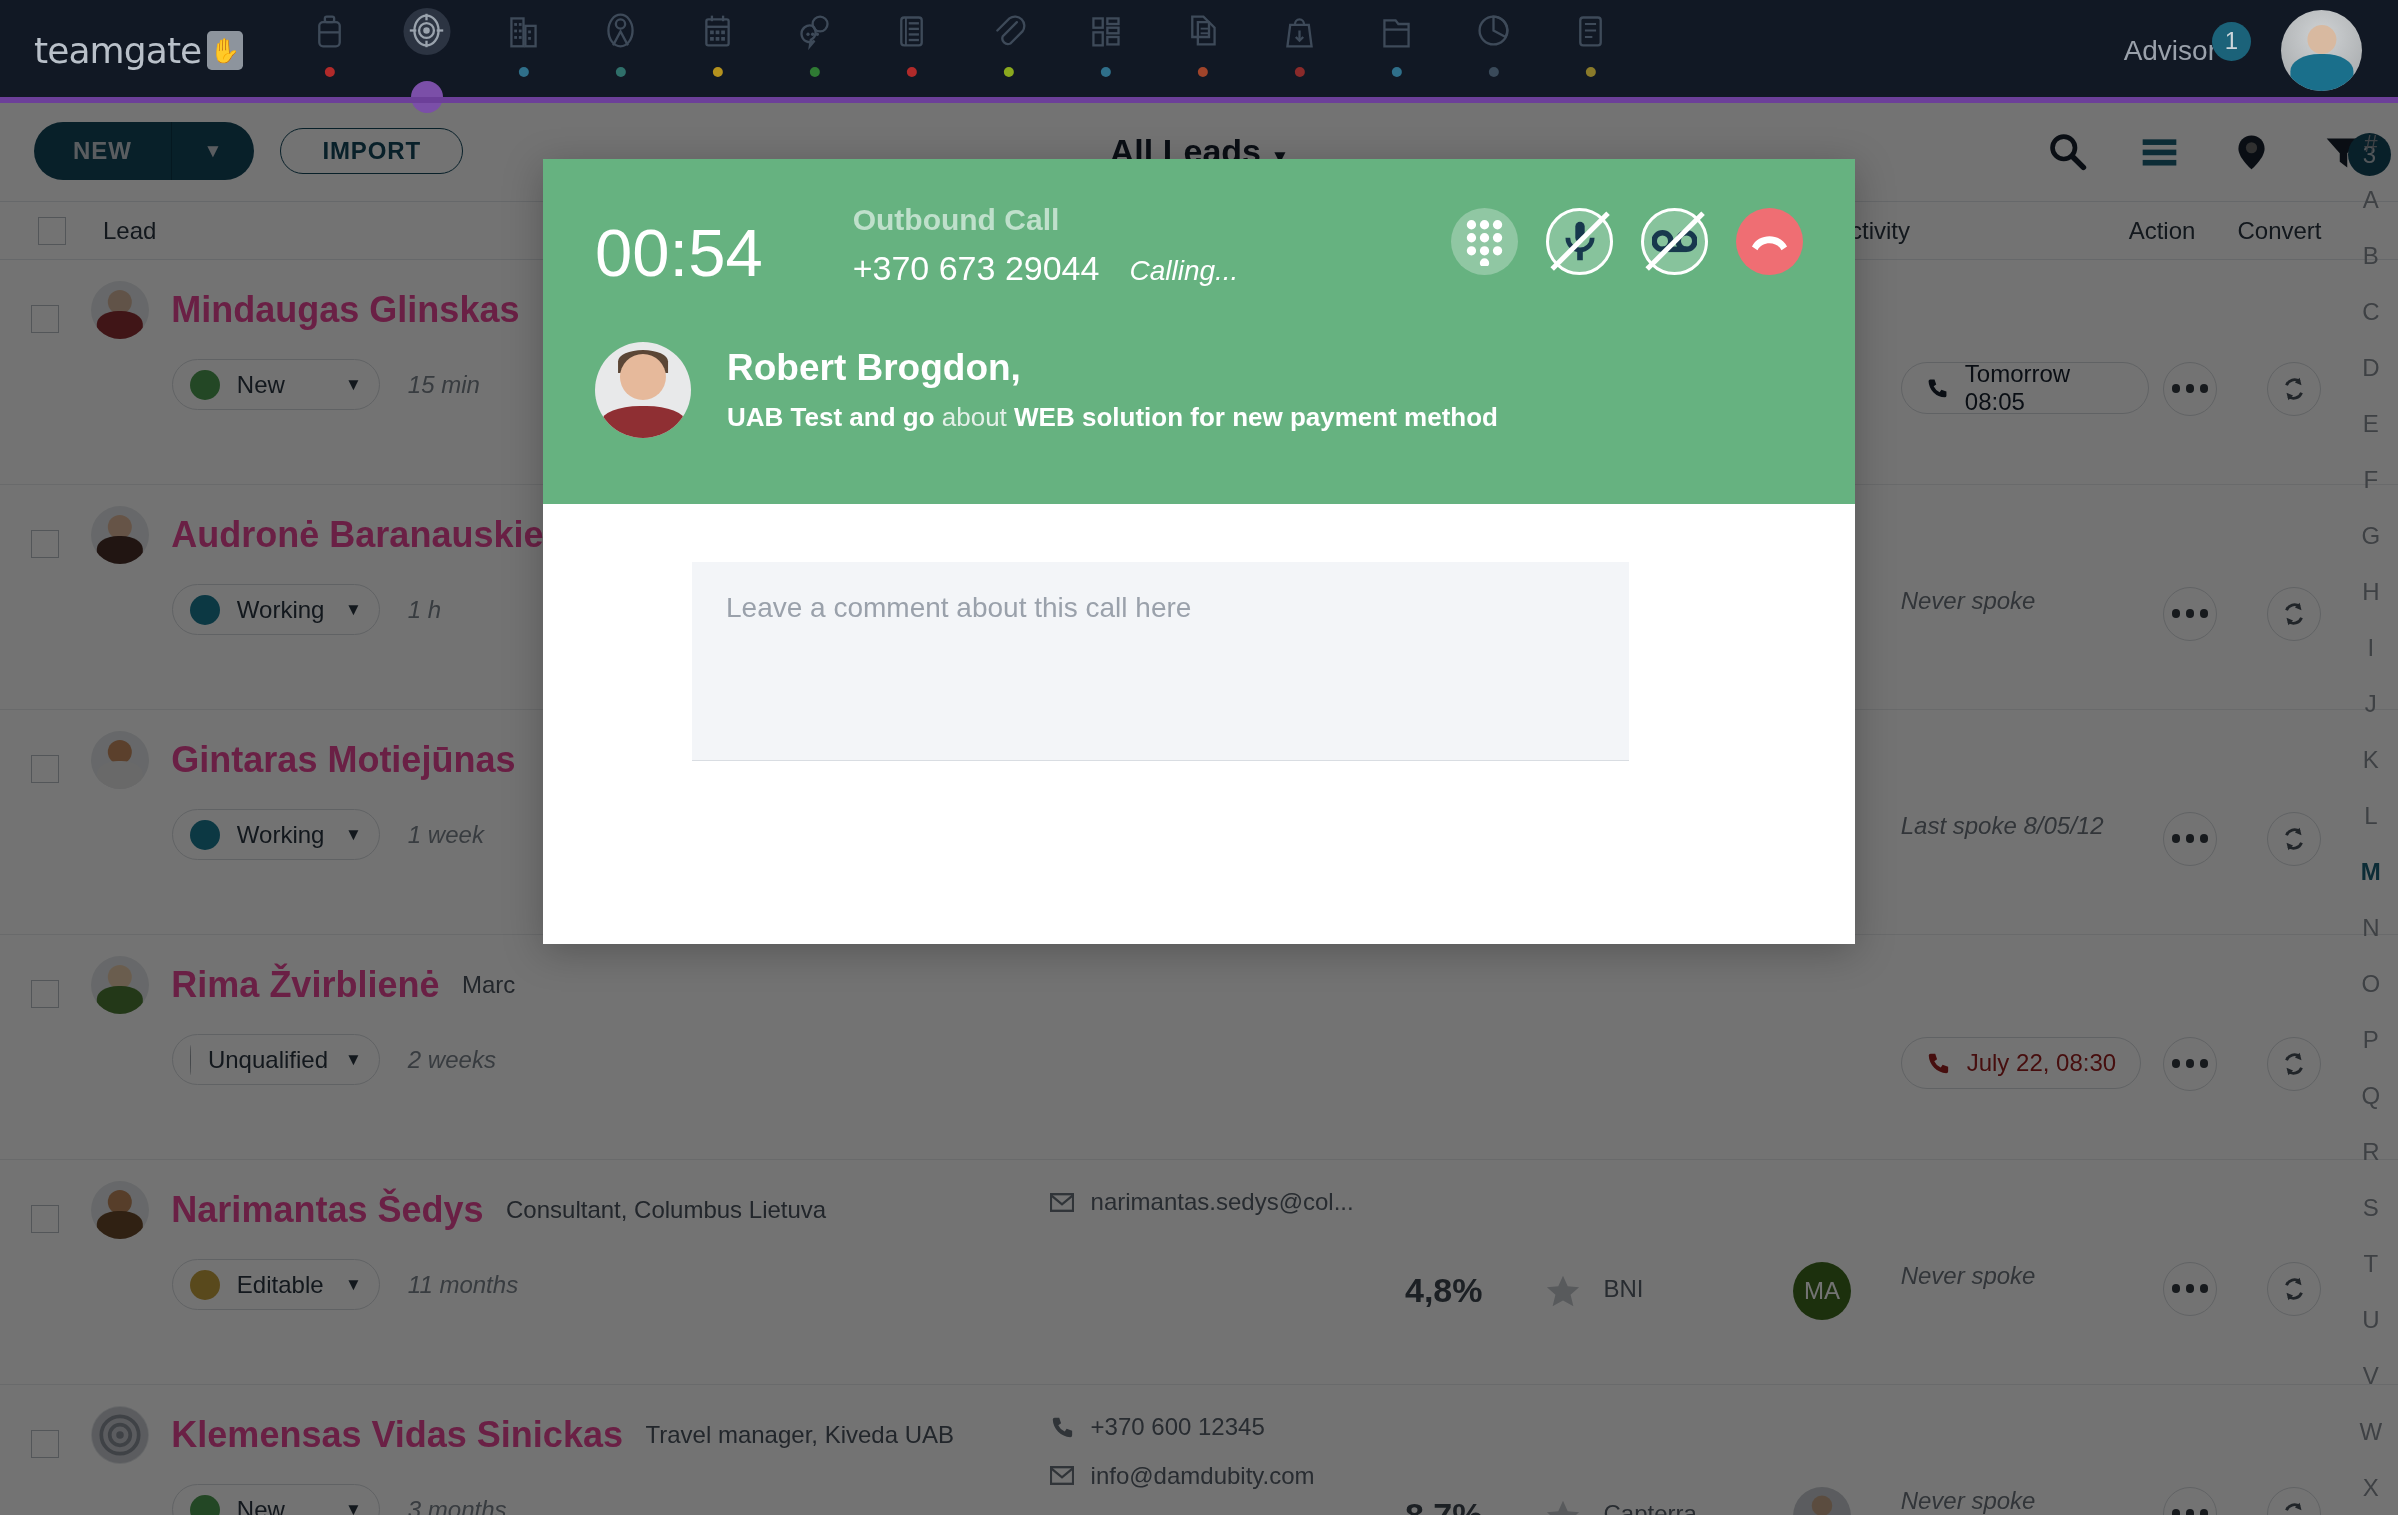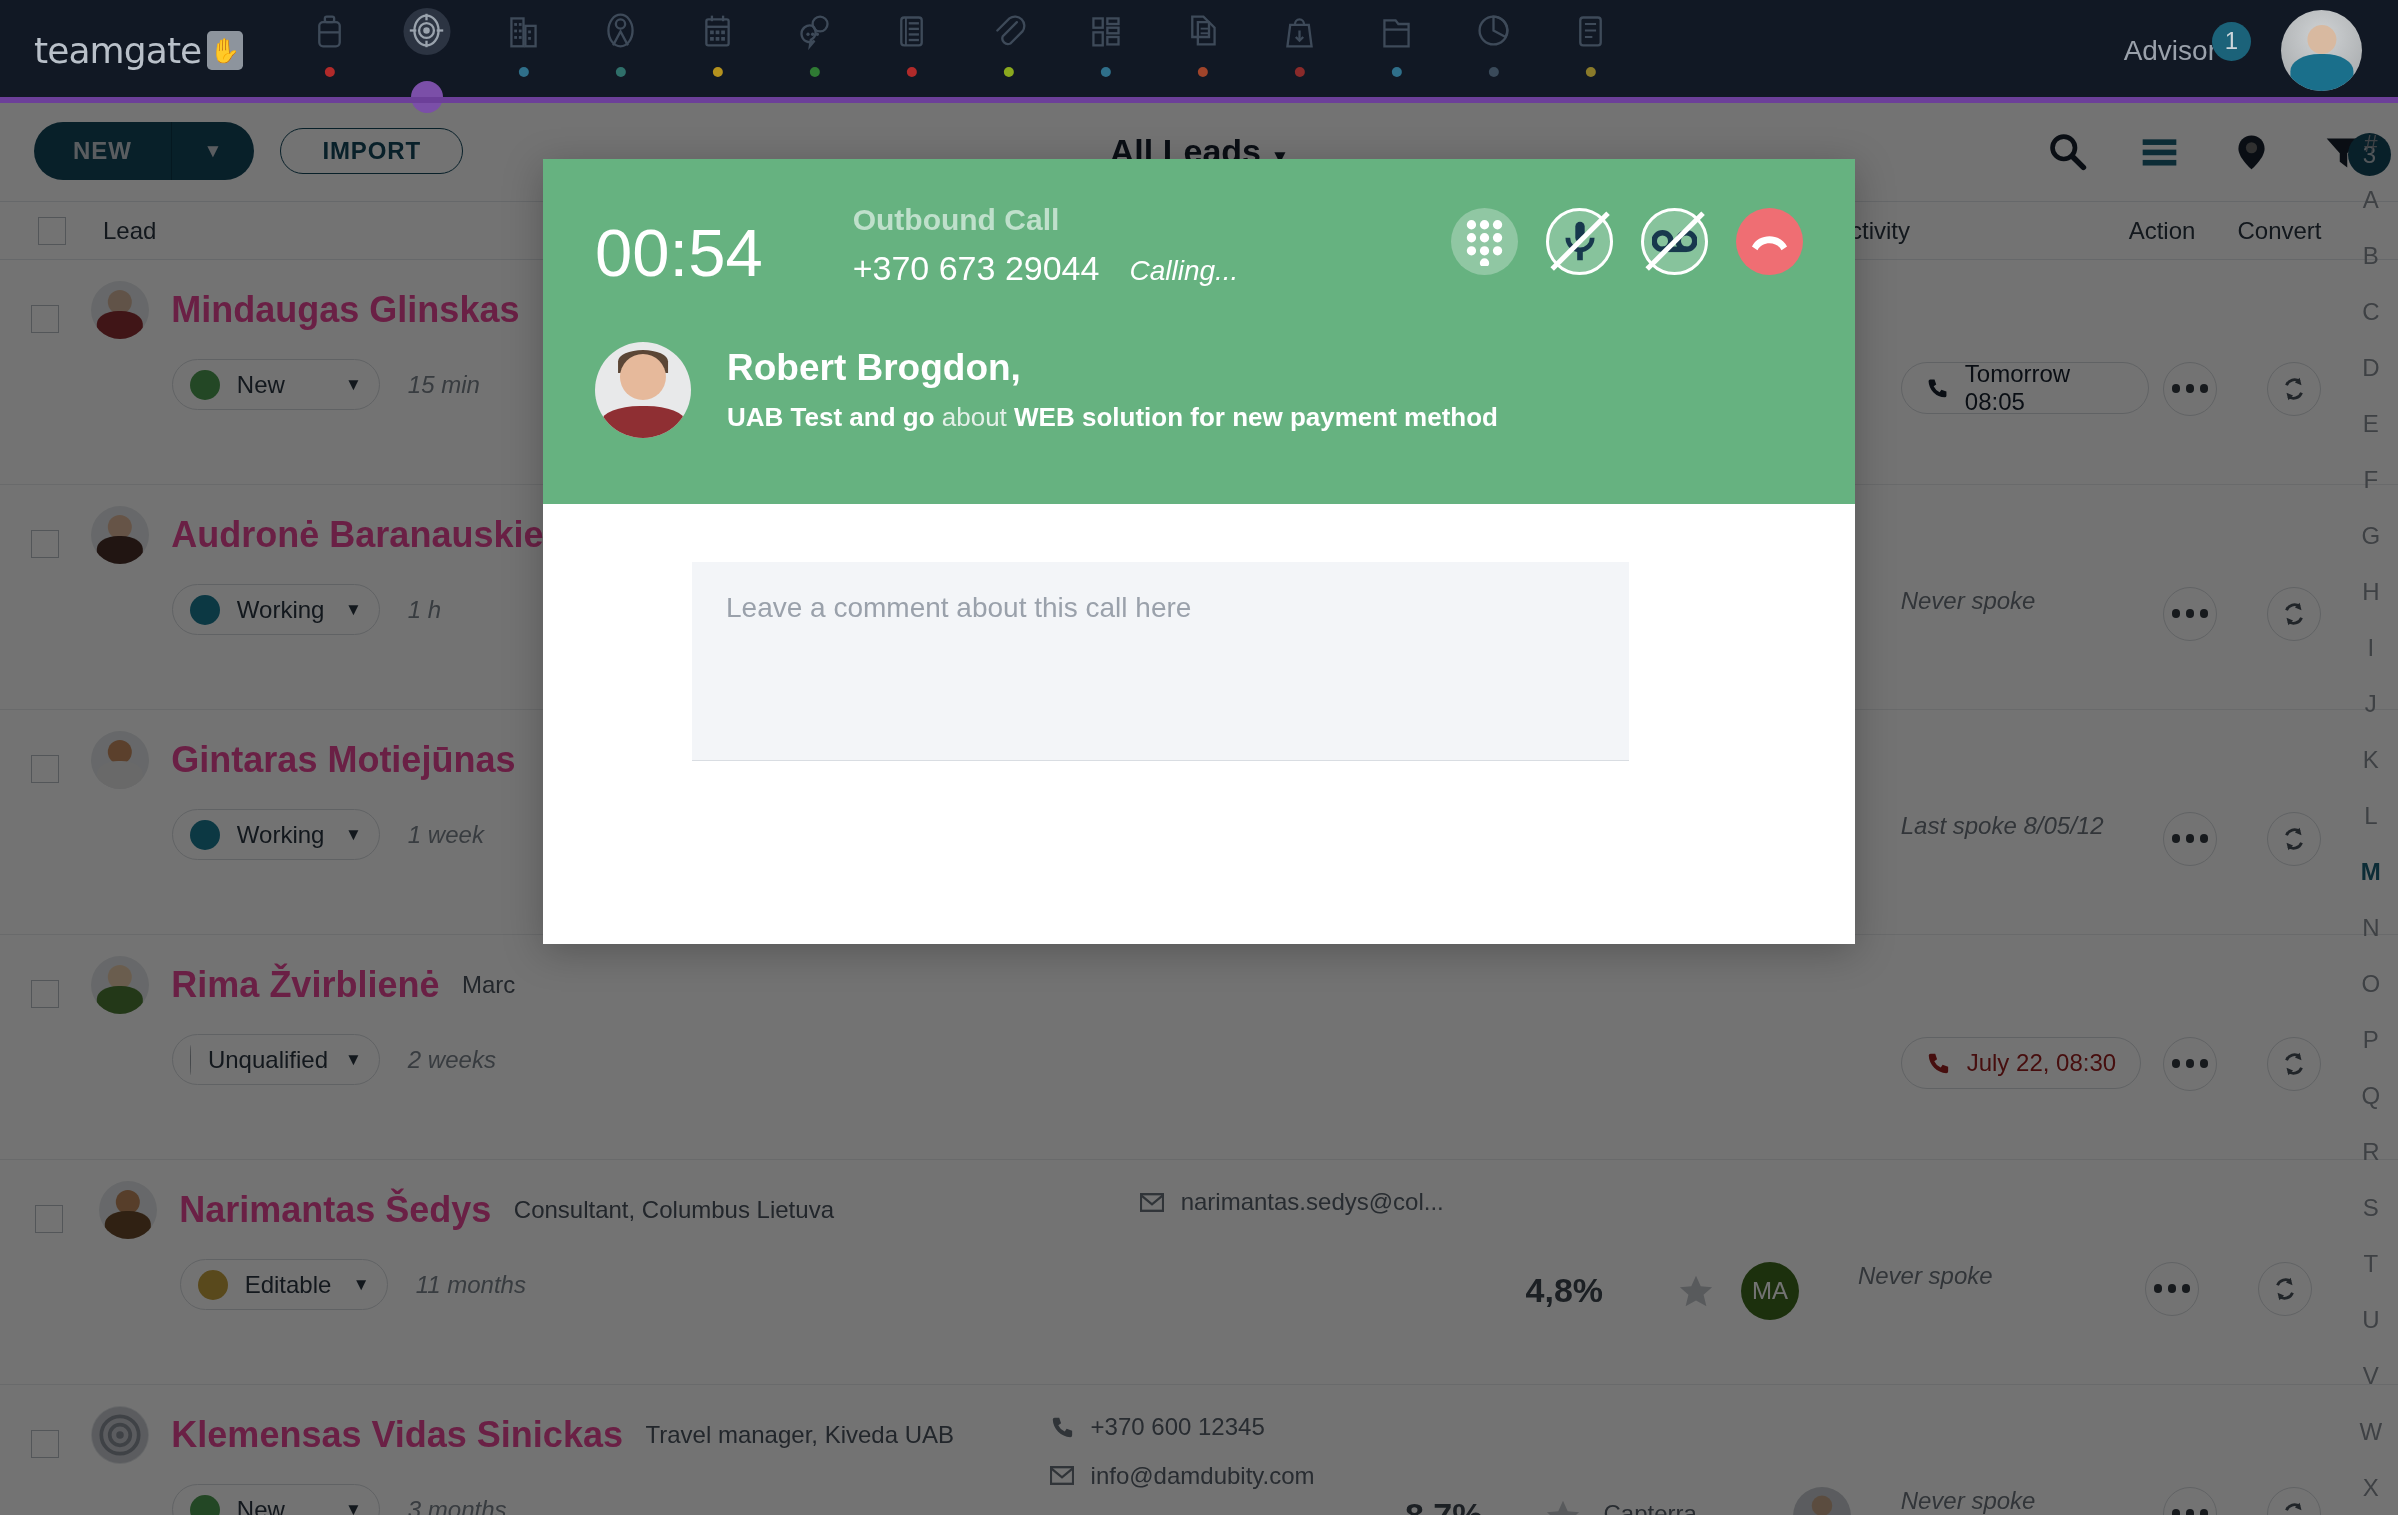--- a/index.html
+++ b/index.html
@@ -547,20 +547,21 @@
                 <rect x="1" y="1" width="24" height="18" fill="none" stroke="#6a737d" stroke-width="2.5"></rect>
                 <path d="M1 2 L13 12 L25 2" fill="none" stroke="#6a737d" stroke-width="2.5"></path>
               </svg>
               <span>narimantas.sedys@col...</span>
             </div>
           </div>
           <div class="row-score">4,8%</div>
           <div class="row-star"><svg width="36" height="36" viewBox="0 0 38 38">
               <polygon points="19,3 24,14 36,15 27,23 30,35 19,29 8,35 11,23 2,15 14,14" fill="#c4c8cd"></polygon>
             </svg></div>
+          <div class="row-source">BNI</div>
           <div class="row-owner">
             <span class="owner-circle" style="background:#3f6b1e">MA</span>
           </div>
           <div class="row-activity"><span class="activity-text">Never spoke</span></div>
           <div class="row-action">
             <span class="circ-btn">
               <span class="dots3">
                 <i></i>
                 <i></i>
                 <i></i>

